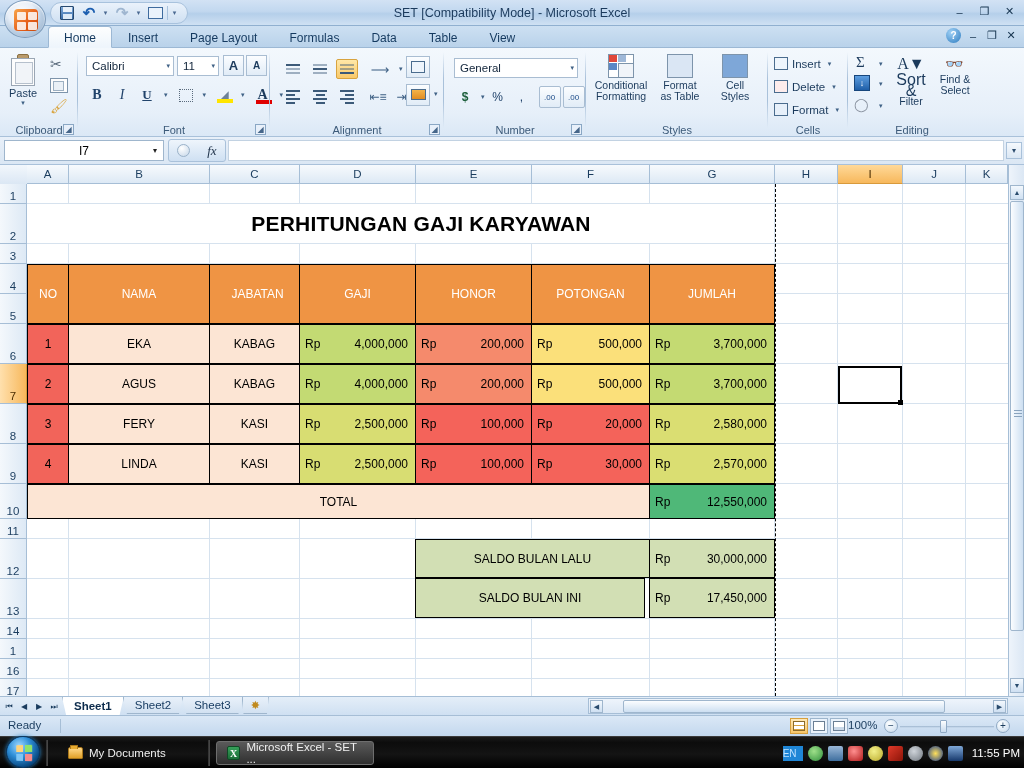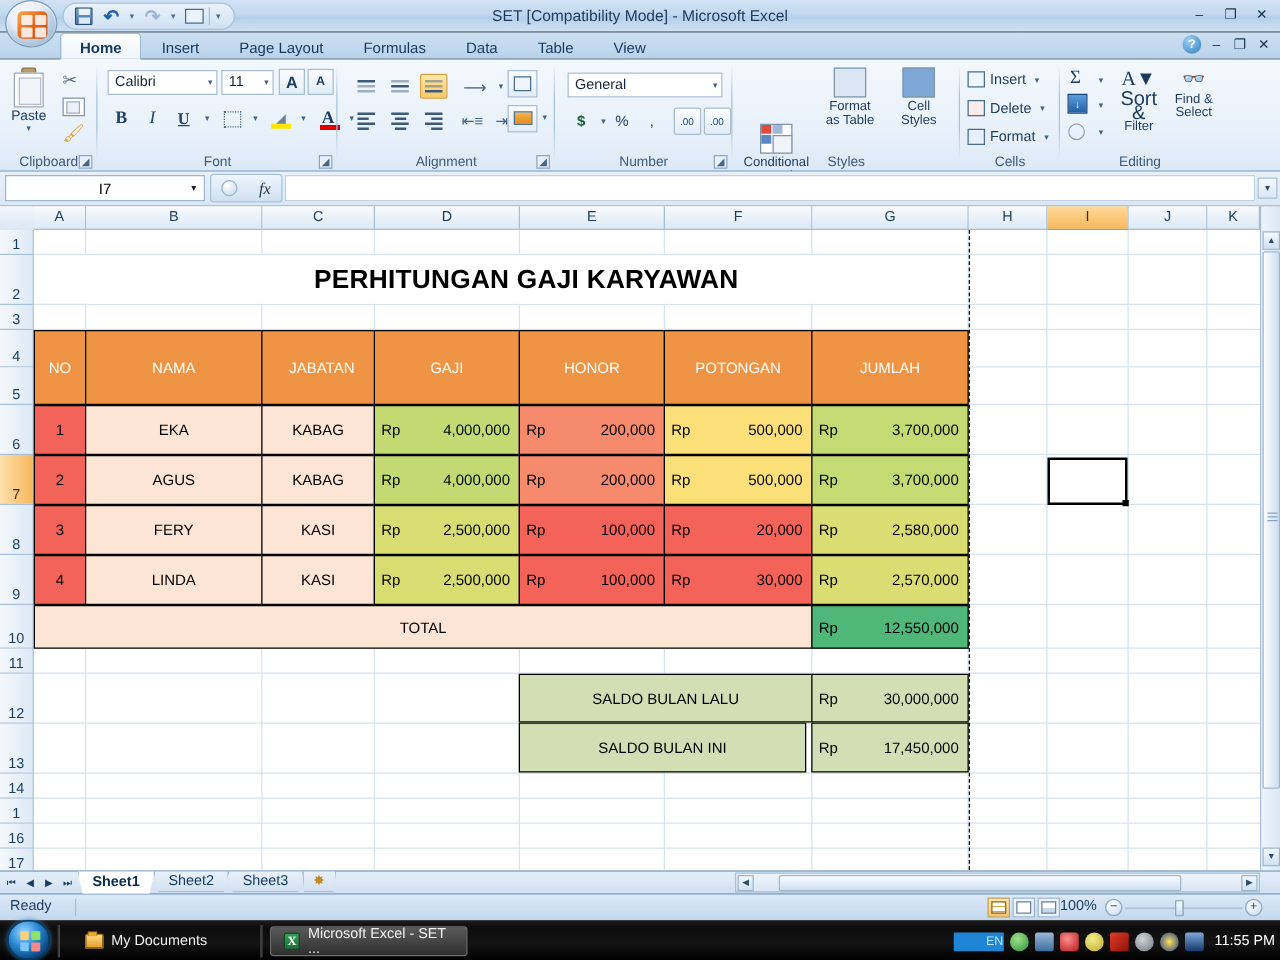--- a/index.html
+++ b/index.html
@@ -70,21 +70,21 @@
     border-bottom:1px solid #9cb8d4;
   }
   .tabs{ position:absolute; left:48px; top:0; display:flex; height:22px; }
   .tab{
     padding:0 15px; height:22px; line-height:22px; font-size:12px;
     color:#14395f; cursor:default; border:1px solid transparent; border-bottom:none;
   }
   .tab.active{
     background:linear-gradient(180deg,#fdfefe,#eef5fc);
     border:1px solid #9cb8d4; border-bottom:1px solid #eef5fc;
-    border-radius:4px 4px 0 0; font-weight:bold;
+    border-radius:4px 4px 0 0; font-weight:normal;
   }
   .ribbon-helpbtns{ position:absolute; right:6px; top:2px; display:flex; gap:5px; align-items:center;}
   .help-circ{ width:15px;height:15px;border-radius:50%;
      background:radial-gradient(circle at 35% 30%,#9fd0f5,#2d7cc0);
      color:#fff;font-size:10px;text-align:center;line-height:15px;font-weight:bold;}
   .mini{ font-size:11px;color:#16344f;width:14px;text-align:center;}
 
   
   .ribbon{
     position:absolute; left:0; top:48px; width:1024px; height:89px;
@@ -252,22 +252,22 @@
     border:1px solid #6e6e6e; border-radius:3px;}
   .folder-ico{ width:15px;height:12px; background:linear-gradient(180deg,#ffd98a,#e0a028);
     border:1px solid #a8761a; border-radius:2px 2px 1px 1px; position:relative;}
   .folder-ico:before{content:"";position:absolute;left:1px;top:-3px;width:6px;height:3px;
     background:#e8ab31;border:1px solid #a8761a;border-bottom:none;border-radius:1px 1px 0 0;}
   .xl-ico{ width:14px;height:14px;background:linear-gradient(180deg,#37a05a,#1c6e38);
     border:1px solid #0f4a25; border-radius:2px; color:#fff; font-size:10px; font-weight:bold;
     display:flex;align-items:center;justify-content:center; font-family:"Liberation Serif",serif;}
   .tray{ position:absolute; right:4px; top:4px; height:24px; display:flex; align-items:center; gap:5px;}
   .tr-ico{ width:15px;height:15px; border-radius:2px;}
-  .lang{ background:#1f86d6; color:#bfe2ff; font-size:10px; width:40px;height:15px;
-    text-align:right;line-height:15px;}
+  .lang{ background:#1f86d6; color:#bfe2ff; font-size:10px; width:20px;height:15px;
+    text-align:left;line-height:15px;}
   .clock{ color:#fff; font-size:11.5px; margin-left:4px; }
 </style>
 </head>
 <body>
 
 <div id="app">
 
   <div class="titlebar">
     <div class="title-text">SET  [Compatibility Mode] - Microsoft Excel</div>
     <div class="office-orb">
@@ -456,21 +456,21 @@
         <div class="sb" style="font-size:8px;color:#1d4b87;border:1px solid #a9bdd2;background:linear-gradient(180deg,#fbfdff,#e1ecf7);">
             <span>.00</span>
           </div>
       </div>
       <div class="group-label">Number</div>
       <div class="dlg-launch">◢</div>
       <div class="group-sep" style="left:141px;"></div>
     </div>
 
     <div class="group" style="left:586px;width:182px;">
-      <div style="position:absolute;left:6px;top:6px;width:58px;text-align:center;margin-top:45px;">
+      <div style="position:absolute;left:6px;top:6px;width:58px;text-align:center;">
         <div style="width:26px;height:24px;margin:0 auto;background:
              linear-gradient(#fff,#fff); border:1px solid #7d94ab; position:relative;">
           <i style="position:absolute;left:0;top:0;width:8px;height:7px;background:#e0483a;"></i>
           <i style="position:absolute;left:9px;top:0;width:8px;height:7px;background:#9fb8d8;"></i>
           <i style="position:absolute;left:0;top:8px;width:8px;height:7px;background:#5b87c5;"></i>
           <i style="position:absolute;left:9px;top:8px;width:16px;height:15px;background:#f0f4f9;border:1px solid #7d94ab;"></i>
         </div>
         <div style="font-size:10.5px;color:#1b3a5c;line-height:11px;margin-top:2px;">Conditional</div>
         <div style="font-size:10.5px;color:#1b3a5c;line-height:11px;">Formatting</div>
       </div>

